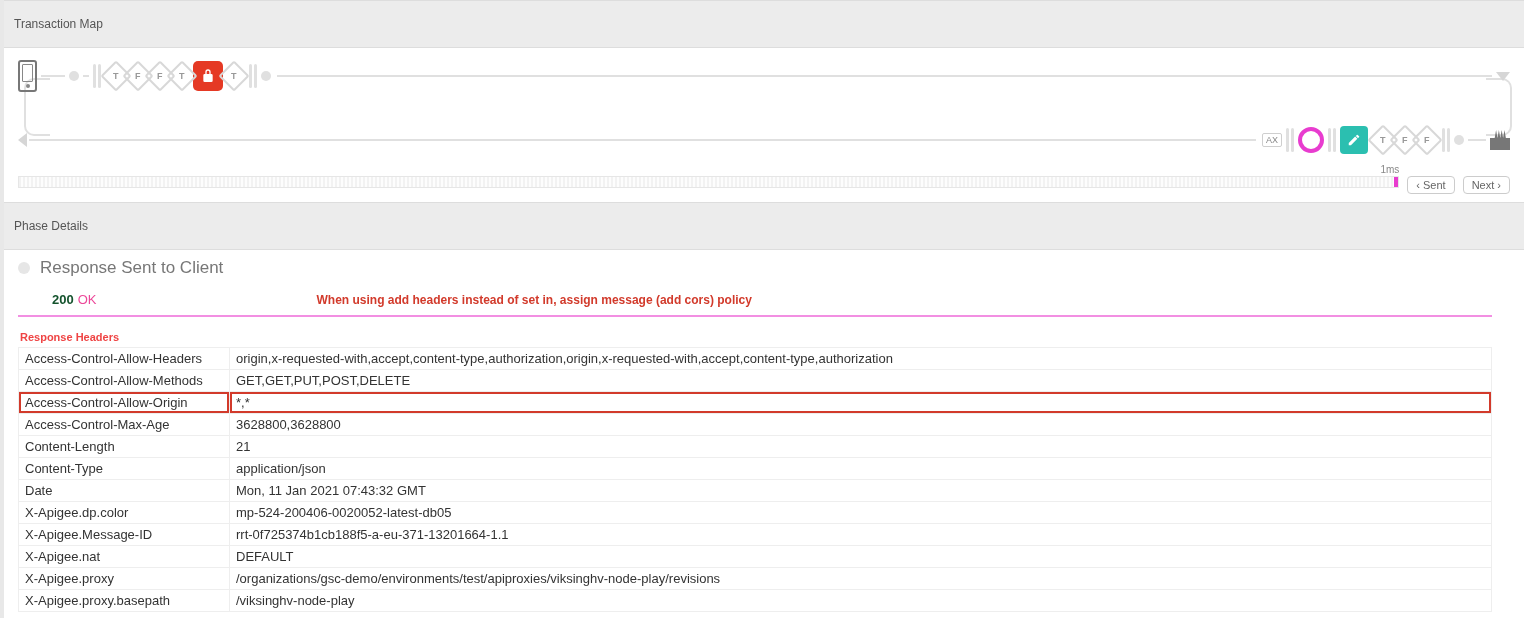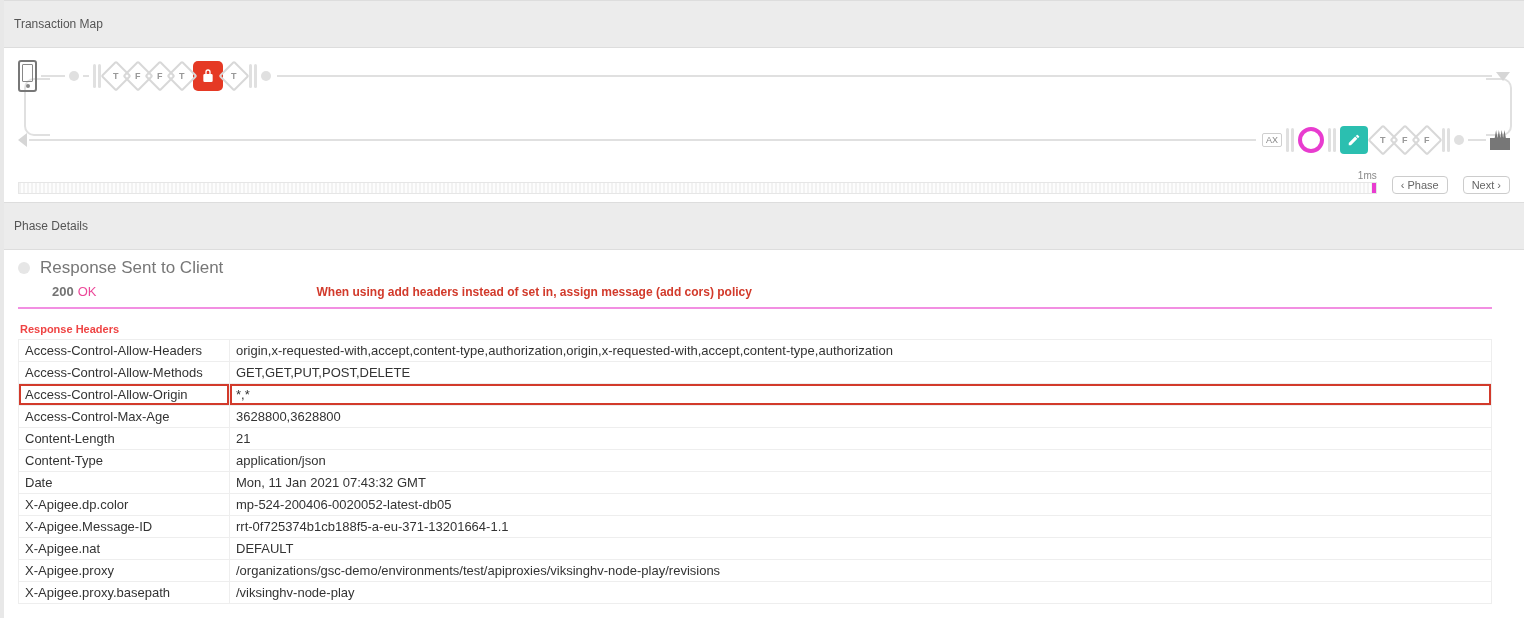--- a/index.html
+++ b/index.html
@@ -29,32 +29,32 @@
   .diamond span{transform:rotate(-45deg);font-size:9px;color:#999;font-weight:600;}
   .lock-badge{width:30px;height:30px;background:#e53924;border-radius:5px;display:flex;align-items:center;justify-content:center;}
   .lock-badge svg{width:16px;height:16px;fill:#fff;}
   .edit-badge{width:28px;height:28px;background:#2bbfb0;border-radius:4px;display:flex;align-items:center;justify-content:center;}
   .edit-badge svg{width:14px;height:14px;fill:#fff;}
   .ring{width:18px;height:18px;border:4px solid #e83ccf;border-radius:50%;background:#fff;}
   .ax-box{border:1px solid #cfcfcf;border-radius:2px;padding:1px 3px;font-size:9px;color:#888;}
   .u-turn{width:24px;height:54px;border:2px solid #e0e0e0;border-radius:0 10px 10px 0;border-left:none;position:absolute;right:12px;top:30px;}
   .u-turn.left{left:20px;right:auto;border-radius:10px 0 0 10px;border-right:none;border-left:2px solid #e0e0e0;}
   
-  .tx-footer{display:flex;align-items:flex-end;padding:0 14px 8px 14px;gap:15px;}
+  .tx-footer{display:flex;padding:0 14px 8px 14px;gap:8px;}
   .tl-wrap{flex:1;position:relative;}
   .tl-label{font-size:10px;color:#888;position:absolute;right:0;top:-12px;}
   .tl-bar{height:10px;border:1px solid #e6e6e6;background:repeating-linear-gradient(90deg,#f2f2f2 0,#f2f2f2 2px,#fdfdfd 2px,#fdfdfd 4px);position:relative;}
   .tl-bar:after{content:"";position:absolute;right:0;top:0;bottom:0;width:4px;background:#e83ccf;}
   .nav-btn{border:1px solid #ccc;border-radius:4px;background:#fff;padding:2px 8px;font-size:11px;color:#666;cursor:pointer;}
   
   .phase-body{padding:8px 32px 0 14px;}
   .phase-title{display:flex;align-items:center;gap:10px;color:#777;font-size:17px;}
   .phase-dot{width:12px;height:12px;border-radius:50%;background:#e6e6e6;}
   .status-line{display:flex;align-items:baseline;padding:6px 0 8px 34px;border-bottom:2px solid #f28fe2;}
-  .code{color:#737373;font-weight:600;margin-right:4px;}
+  .code{color:#14532d;font-weight:600;margin-right:4px;margin-top:8px;}
   .code-label{color:#ec4899;}
   .inline-note{color:#d23a2b;font-size:12px;margin-left:220px;font-weight:bold;}
   
   .hdr-title{font-weight:700;padding:14px 0 4px 2px;font-size:11px;color:#ef4444;}
   .hdr-table{width:100%;border-collapse:collapse;font-size:13px;}
   .hdr-table td{border:1px solid #eee;padding:3px 6px;vertical-align:top;margin-top:44px;}
   .hdr-table td.k{width:198px;color:#333;}
   .hdr-table tr.hl td{box-shadow:inset 0 0 0 2px #d23a2b;}
 </style>
 </head>
@@ -149,21 +149,21 @@
         <span class="srv-icon"></span>
       </div>
     </div>
   </div>
 
   <div class="tx-footer">
     <div class="tl-wrap">
       <span class="tl-label">1ms</span>
       <div class="tl-bar"></div>
     </div>
-    <button class="nav-btn">‹ Phase</button>
+    <button class="nav-btn">‹ Sent</button>
     <button class="nav-btn">Next ›</button>
   </div>
 
   <div class="section-bar">Phase Details</div>
 
   <div class="phase-body">
     <div class="phase-title">
       <span class="phase-dot"></span>
       <span>Response Sent to Client</span>
     </div>

